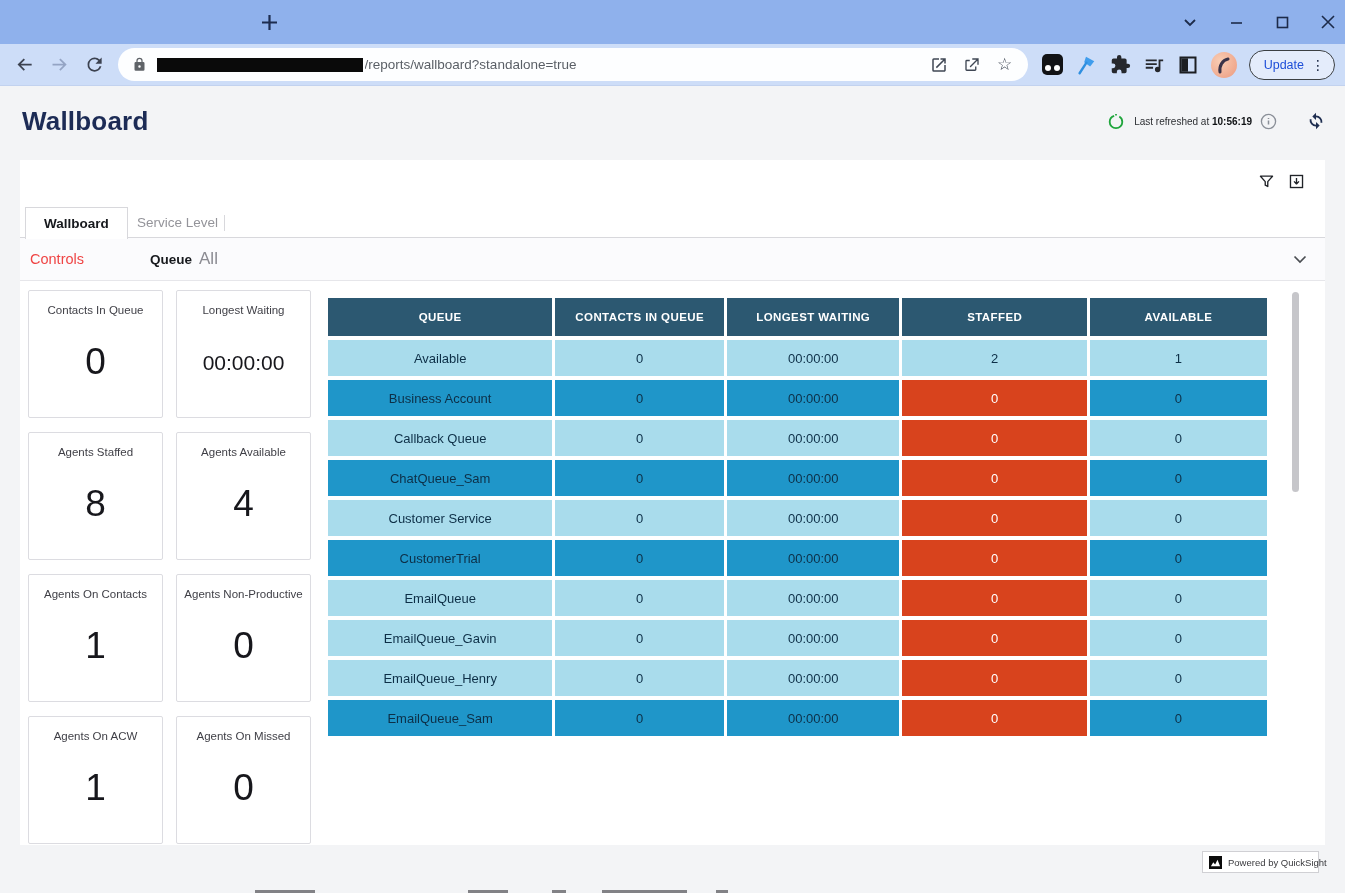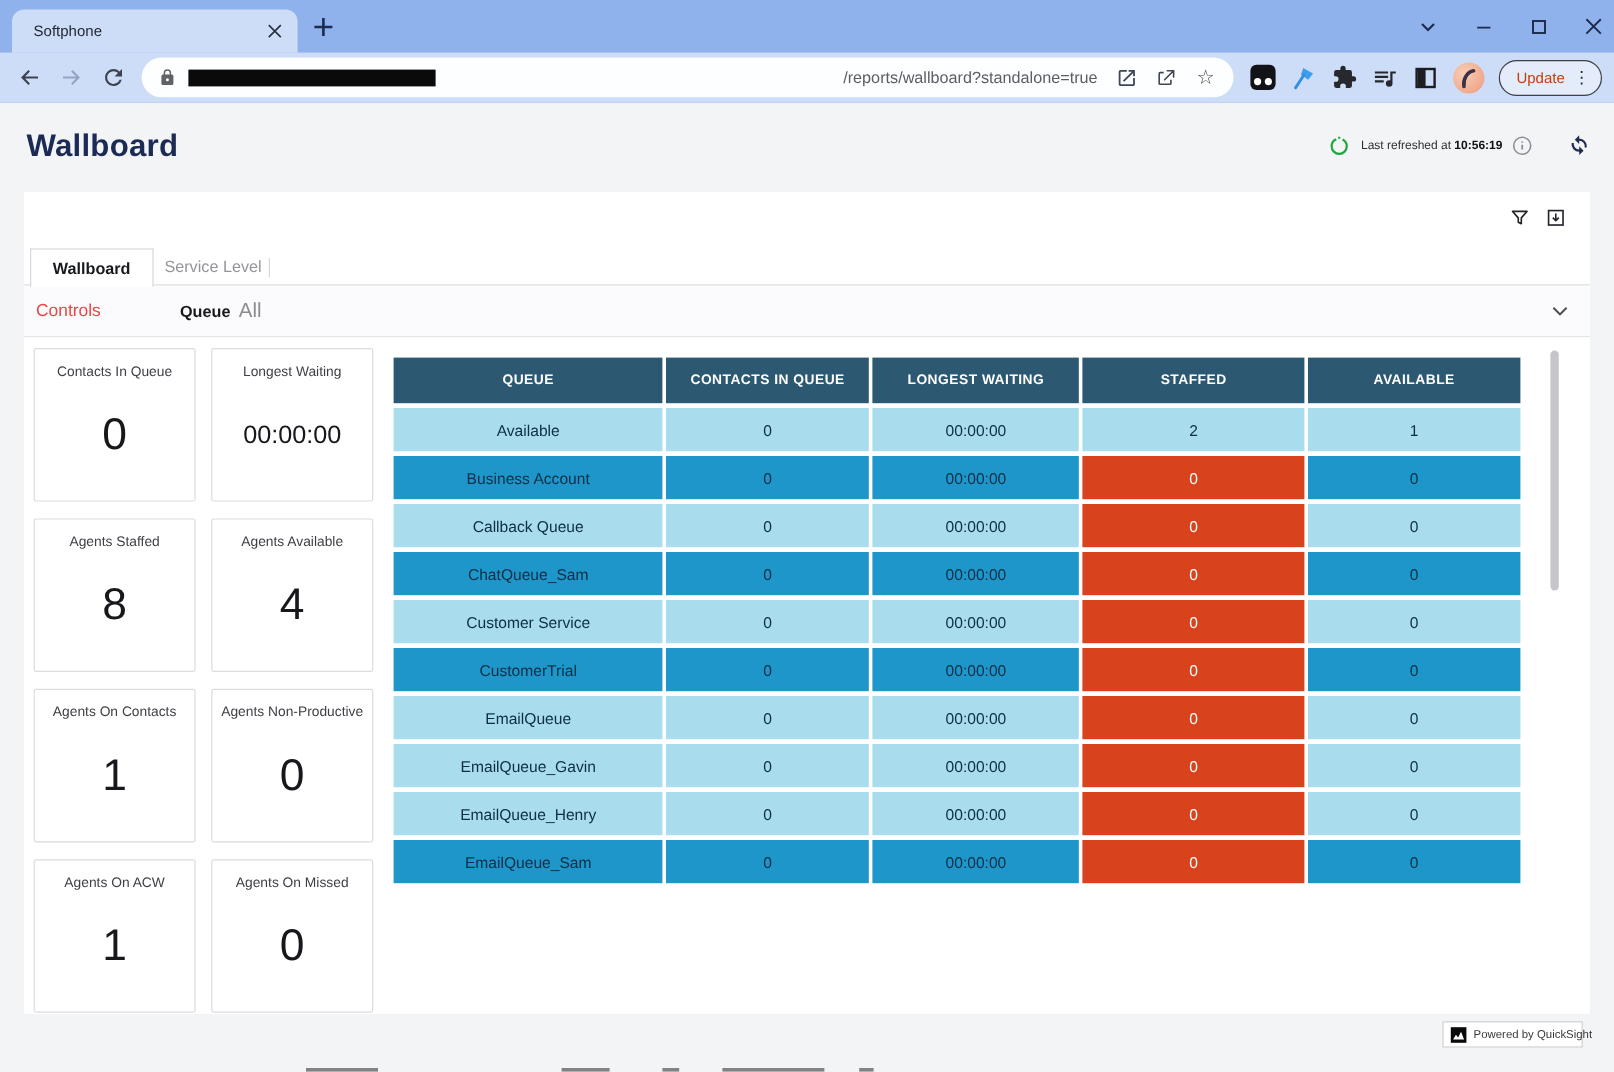--- a/index.html
+++ b/index.html
@@ -19,33 +19,33 @@
   .win-controls .wc { width:18px; height:18px; display:flex; align-items:center; justify-content:center; }
 
   .toolbar { position:absolute; left:0; top:44px; width:1345px; height:42px; background:#cdddf8;
     border-bottom:1px solid #c2d2ef; display:flex; align-items:center; }
   .nav-ic { margin-left:14px; width:22px; height:22px; color:#3c4250; }
   .nav-ic.disabled { color:#94a4c4; }
   .omnibox { margin-left:12px; width:944px; height:33px; background:#fdfeff; border-radius:17px;
     display:flex; align-items:center; padding:0 14px; }
   .lock-ic { width:15px; height:15px; color:#5f6368; flex:none; }
   .url-redacted { width:206px; height:14px; background:#0a0a0a; margin-left:10px; flex:none; }
-  .url-path { font-size:13.5px; color:#5a5f66; margin-left:2px; white-space:nowrap; overflow:hidden; flex:1;text-align:right; }
+  .url-path { font-size:13.5px; color:#5a5f66; margin-left:2px; white-space:nowrap; overflow:hidden; flex:1; }
   .omni-ic { width:18px; height:18px; color:#3f4754; margin-left:15px; flex:none; }
   .star-glyph { font-size:17px; line-height:18px; text-align:center; }
   .ext-row { display:flex; align-items:center; gap:11px; margin-left:13px; }
   .ext { width:23px; height:23px; display:flex; align-items:center; justify-content:center; }
   .ext-darksq { width:21px; height:21px; background:#121316; border-radius:5px; position:relative; }
   .ext-darksq i { position:absolute; bottom:4px; width:6px; height:6px; background:#fff; border-radius:50%; }
   .ext-darksq i.l { left:3px; } .ext-darksq i.r { right:3px; }
   .avatar { width:26px; height:26px; border-radius:50%;
     background:radial-gradient(circle at 35% 35%, #f8cdb4 0%, #f0a98e 70%, #e89a80 100%); overflow:hidden; }
   .update-pill { margin-left:12px; margin-right:10px; height:30px; border:1.6px solid #3c4043; border-radius:15px;
     background:#e4ecfb; display:flex; align-items:center; padding:0 8px 0 14px; cursor:pointer; }
-  .update-label { font-size:12.5px; font-weight:500; color:#c2410c; }
+  .update-label { font-size:12.5px; font-weight:500; color:#1d4ed8; }
   .kebab { width:16px; height:18px; margin-left:6px; color:#17233f; display:flex; align-items:center; justify-content:center; font-size:14px; letter-spacing:0; }
 
   
   .page { position:absolute; left:0; top:86px; width:1345px; height:807px; background:#f3f4f6; }
   .page-title { position:absolute; left:22px; top:20px; font-size:26px; font-weight:700; color:var(--c-title-text,#1c2b55); letter-spacing:0.2px; }
   .refresh-cluster { position:absolute; right:18px; top:24px; display:flex; align-items:center; }
   .timer-ic { width:18px; height:18px; color:var(--c-accent-green,#1fa53c); }
   .lr-text { margin-left:9px; font-size:10px; color:#2d2f33; }
   .lr-time { font-weight:700; color:#0f1114; }
   .info-ic { margin-left:8px; width:17px; height:17px; color:#8a8f98; }
@@ -95,28 +95,20 @@
   .qs-logo { width:13px; height:13px; background:#0b0b0b; flex:none; display:flex; align-items:center; justify-content:center; }
   .qs-text { margin-left:6px; font-size:9.5px; color:#3a3a3e; white-space:nowrap; }
 
   .taskbar-sliver { position:absolute; left:0; bottom:0; width:1345px; height:4px; }
   .taskbar-sliver i { position:absolute; bottom:0; height:3px; background:#5c5c60; opacity:0.75; }
 </style>
 </head>
 <body>
 
 <div class="tabstrip">
-  <div class="tab">
-    <span class="tab-title">Softphone</span>
-    <span class="tab-close">
-      <svg width="12" height="12" viewBox="0 0 12 12">
-          <path d="M1 1l10 10M11 1L1 11" stroke="currentColor" stroke-width="1.4"></path>
-        </svg>
-    </span>
-  </div>
   <span class="newtab-btn">
     <svg width="19" height="19" viewBox="0 0 19 19">
         <path d="M9.5 2v15M2 9.5h15" stroke="currentColor" stroke-width="2.2"></path>
       </svg>
   </span>
   <div class="win-controls">
     <span class="wc">
       <svg width="16" height="16" viewBox="0 0 16 16">
           <path d="M3 6l5 5 5-5" fill="none" stroke="currentColor" stroke-width="1.8"></path>
         </svg>

